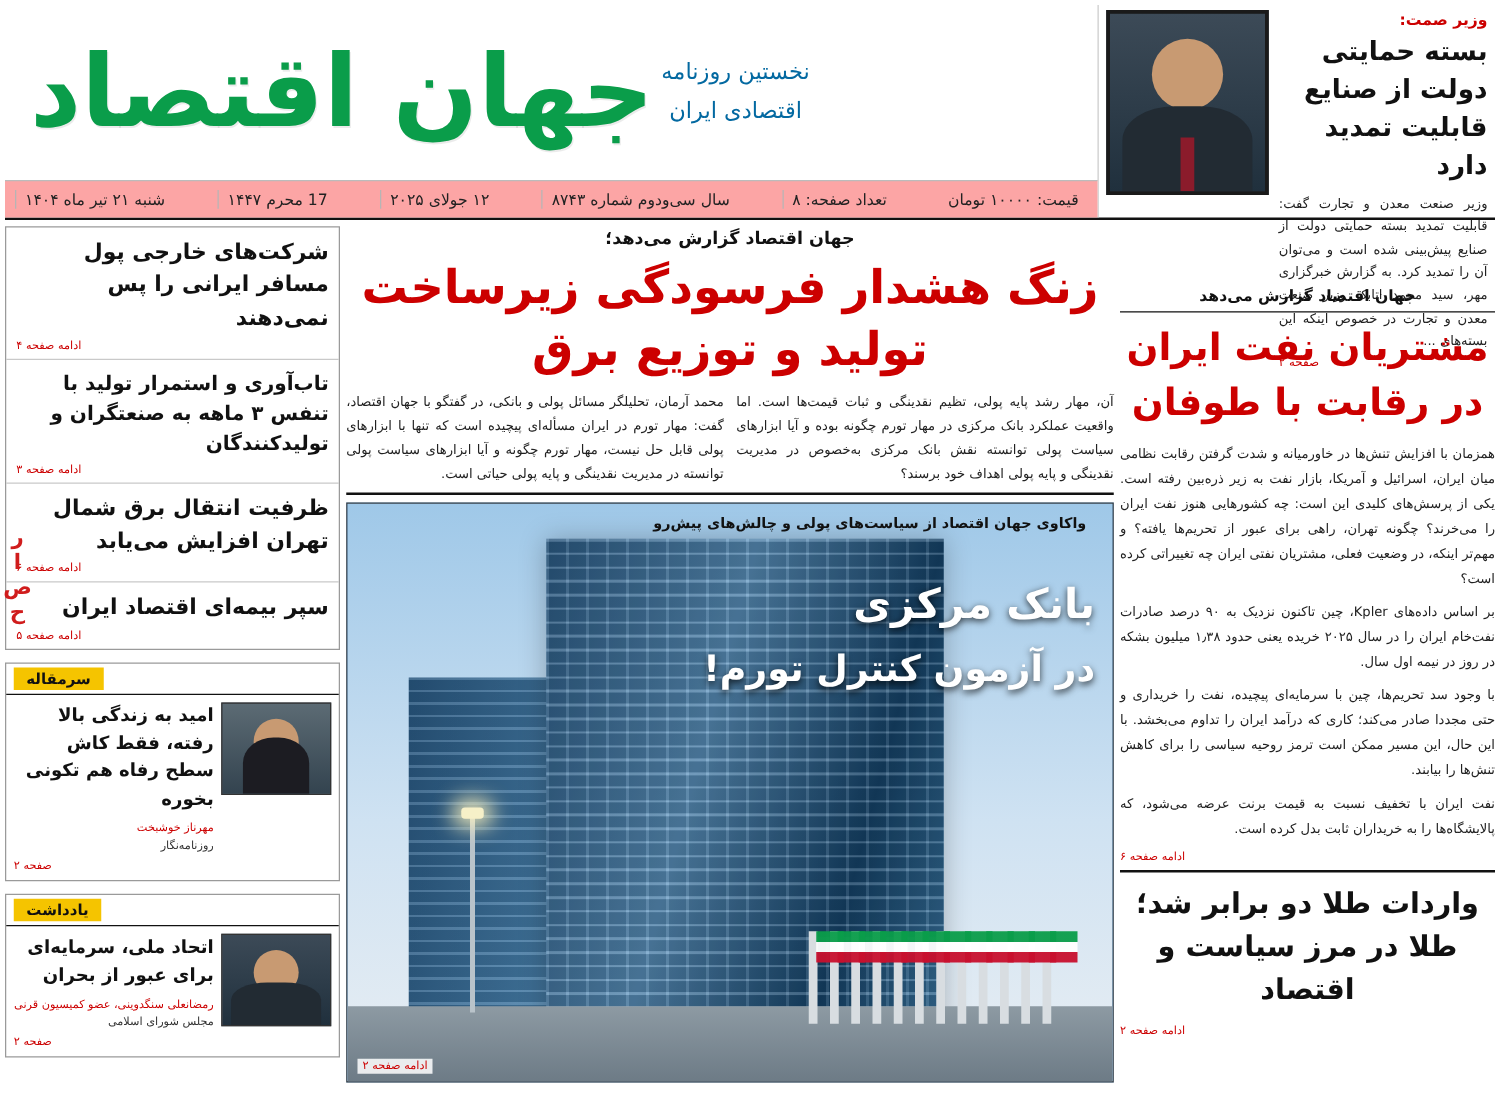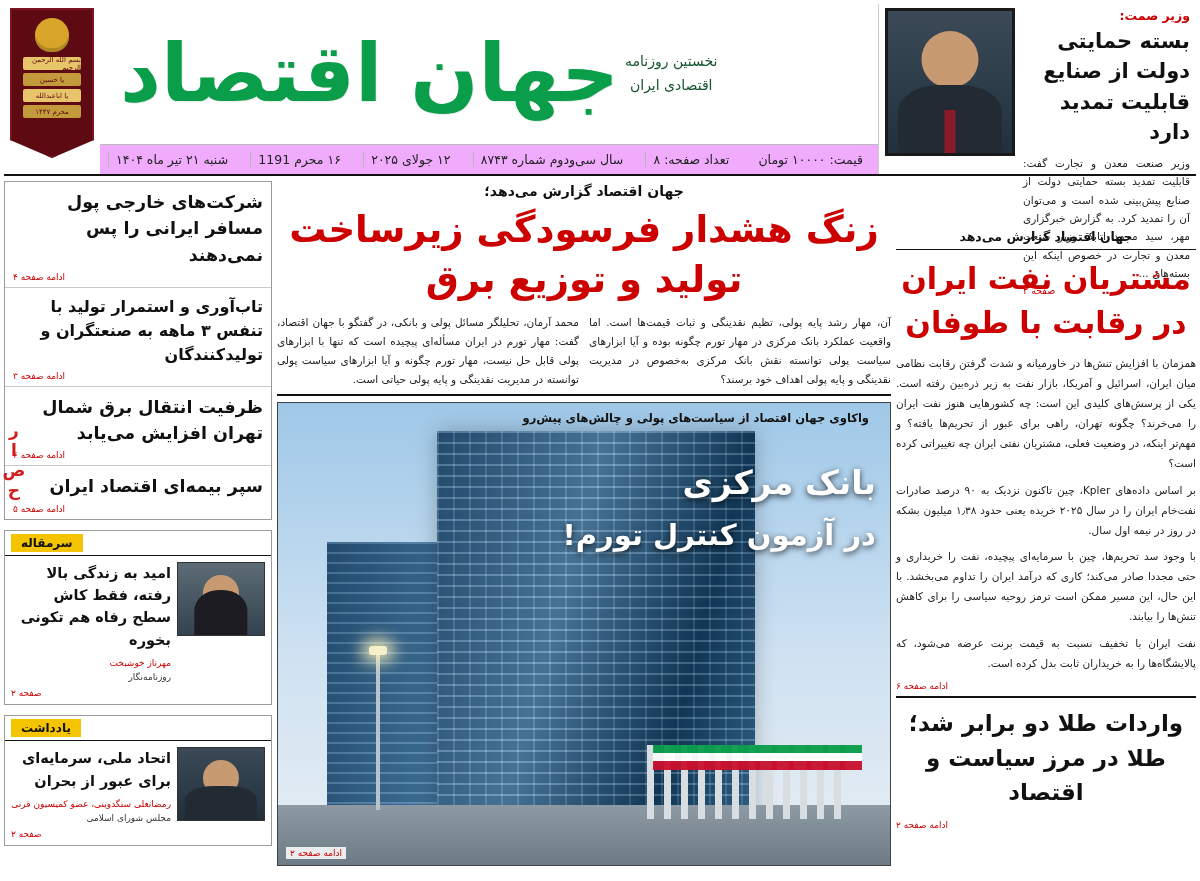--- a/index.html
+++ b/index.html
@@ -32,23 +32,23 @@
   .mh-top{flex:1;display:flex;flex-direction:row-reverse;align-items:center;padding:0 10px;}
   .logo{
     color:#0a9d4a;
     font-family:"DejaVu Sans","Liberation Sans",sans-serif;
     font-size:80px;font-weight:bold;line-height:1;
     letter-spacing:-2px;
     padding-left:10px;
     text-shadow:1px 1px 0 rgba(0,0,0,.08);
     white-space:nowrap;
   }
-  .logo-sub{font-size:14px;color:#14532d;line-height:1.7;text-align:center;padding:0 6px;}
+  .logo-sub{font-size:18px;color:#0369a1;line-height:1.7;text-align:center;padding:0 6px;}
   .mh-bar{
-    height:30px;background:#f0abfc;border-top:1px solid #bbb;
+    height:30px;background:#fca5a5;border-top:1px solid #bbb;
     display:flex;flex-direction:row-reverse;align-items:center;justify-content:space-between;
     font-size:12.5px;color:#222;padding:0 8px;box-sizing:border-box;
   }
   .mh-bar span{padding:0 7px;border-left:1px solid #b5b5b5;white-space:nowrap;}
   .mh-bar span:last-child{border-left:none;}
   .mh-left-lead{width:318px;display:flex;flex-direction:column;border-left:1px solid #ccc;box-sizing:border-box;padding:4px 6px 0 6px;}
 
   
   .lead-top{display:flex;flex-direction:row-reverse;gap:8px;}
   .lead-photo{width:130px;height:148px;flex:0 0 130px;border:3px solid #1a1a1a;box-sizing:border-box;overflow:hidden;position:relative;background:#2e3a46;}
@@ -146,41 +146,32 @@
   .tie{position:absolute;left:50%;transform:translateX(-50%);bottom:0;width:9%;height:30%;background:#8b1b2b;}
   .hijab{width:62%;height:62%;bottom:0;background:#1c1c22;border-radius:46% 46% 0 0;}
 </style>
 </head>
 <body>
 
 <div class="page">
 
   <div class="masthead">
 
-    <div class="mh-seal">
-      <div class="seal">
-        <div class="dome"></div>
-        <div class="band">بسم الله الرحمن الرحیم</div>
-        <div class="band dark">یا حسین</div>
-        <div class="band">یا اباعبدالله</div>
-        <div class="band dark">محرم ۱۴۴۷</div>
-      </div>
-    </div>
 
     <div class="mh-center">
       <div class="mh-top">
         <div class="logo">جهان اقتصاد</div>
         <div class="logo-sub">
           <div>نخستین روزنامه</div>
           <div>اقتصادی ایران</div>
         </div>
       </div>
       <div class="mh-bar">
         <span>شنبه ۲۱ تیر ماه ۱۴۰۴</span>
-        <span>۱۶ محرم 1191</span>
+        <span>17 محرم ۱۴۴۷</span>
         <span>۱۲ جولای ۲۰۲۵</span>
         <span>سال سی‌ودوم شماره ۸۷۴۳</span>
         <span>تعداد صفحه: ۸</span>
         <span>قیمت: ۱۰۰۰۰ تومان</span>
       </div>
     </div>
 
     <div class="mh-left-lead">
       <div class="lead-top">
         <div class="lead-photo">

